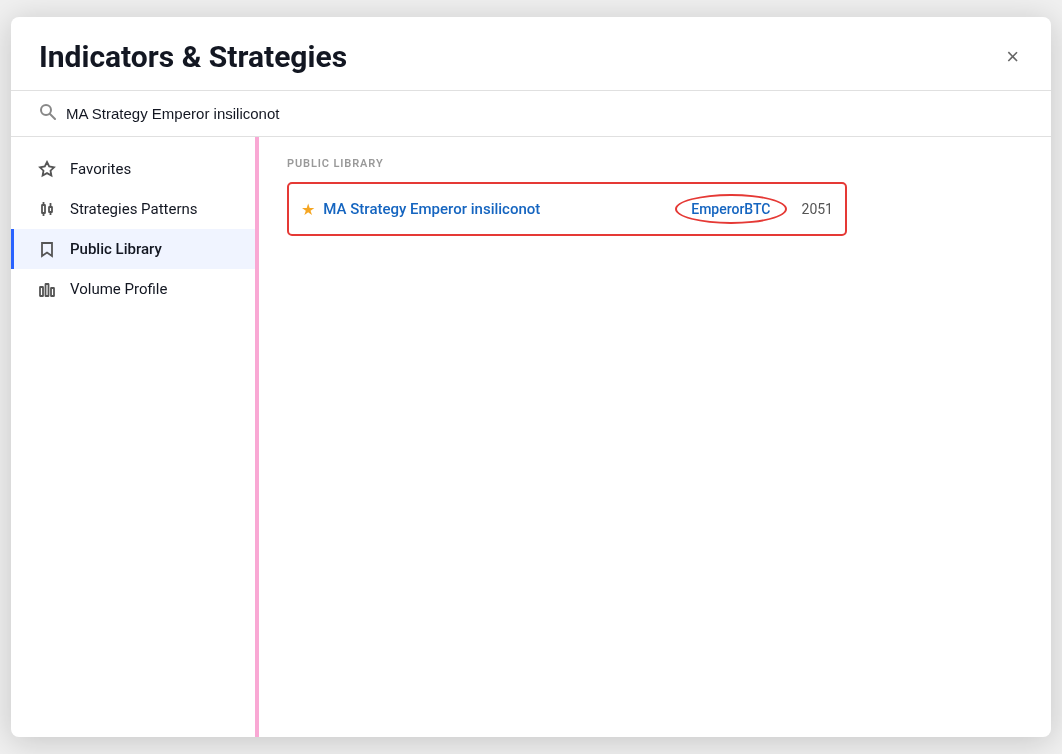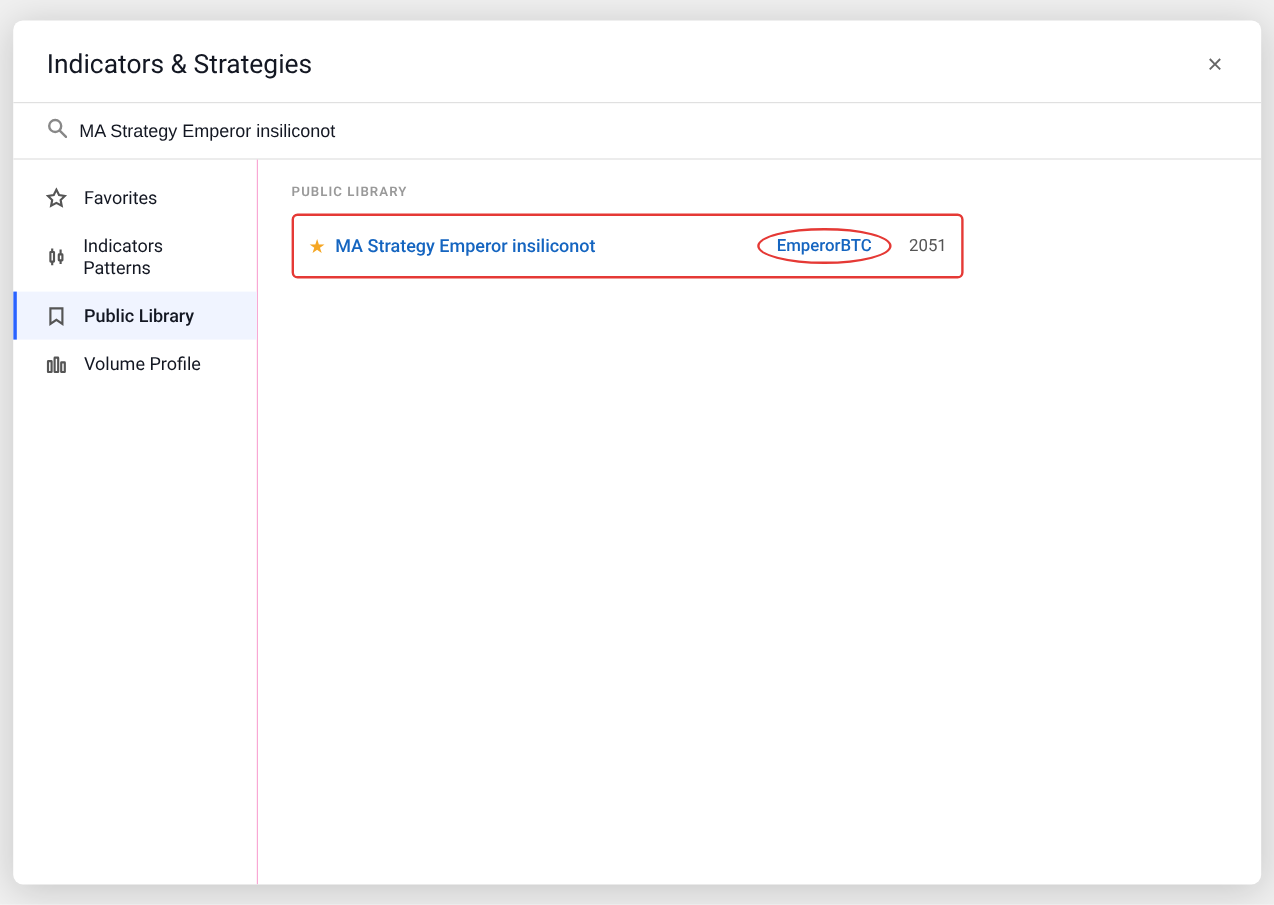--- a/index.html
+++ b/index.html
@@ -25,22 +25,22 @@
 
     .modal-header {
       display: flex;
       align-items: center;
       justify-content: space-between;
       padding: 22px 28px 16px 28px;
       border-bottom: 1px solid #e0e0e0;
     }
 
     .modal-title {
-      font-size: 22px;
-      font-weight: 400;
+      font-size: 30px;
+      font-weight: 700;
       color: #131722;
     }
 
     .close-btn {
       background: none;
       border: none;
       cursor: pointer;
       color: #666;
       font-size: 22px;
       line-height: 1;
@@ -68,22 +68,22 @@
       flex: 1;
       background: transparent;
     }
 
     .modal-body {
       display: flex;
       flex: 1;
     }
 
     .sidebar {
-      width: 204px;
-      border-right: 1px solid #f9a8d4;
+      width: 248px;
+      border-right: 4px solid #f9a8d4;
       padding: 12px 0;
       flex-shrink: 0;
     }
 
     .sidebar-item {
       display: flex;
       align-items: center;
       gap: 12px;
       padding: 11px 22px;
       cursor: pointer;
@@ -211,21 +211,21 @@
         <span class="icon">
           <svg width="18" height="18" viewBox="0 0 18 18" fill="none" stroke="#555" stroke-width="1.8">
             <rect x="4" y="5" width="3" height="8" rx="0.3"></rect>
             <line x1="5.5" y1="2" x2="5.5" y2="5"></line>
             <line x1="5.5" y1="13" x2="5.5" y2="16"></line>
             <rect x="11" y="7" width="3" height="5" rx="0.3"></rect>
             <line x1="12.5" y1="3" x2="12.5" y2="7"></line>
             <line x1="12.5" y1="12" x2="12.5" y2="15"></line>
           </svg>
         </span>
-        <span>Indicators Patterns</span>
+        <span>Strategies Patterns</span>
       </div>
 
       <div class="sidebar-item active">
         <span class="icon">
           <svg width="18" height="18" viewBox="0 0 18 18" fill="none" stroke="#555" stroke-width="1.8">
             <path d="M4 3h10v13l-5-3.5L4 16V3z"></path>
           </svg>
         </span>
         <span>Public Library</span>
       </div>

